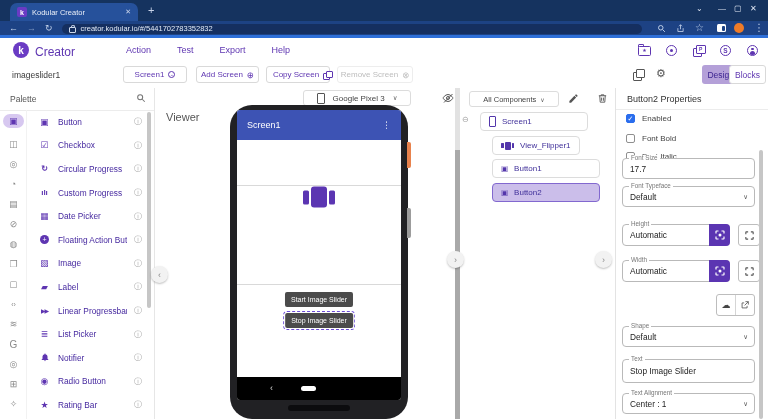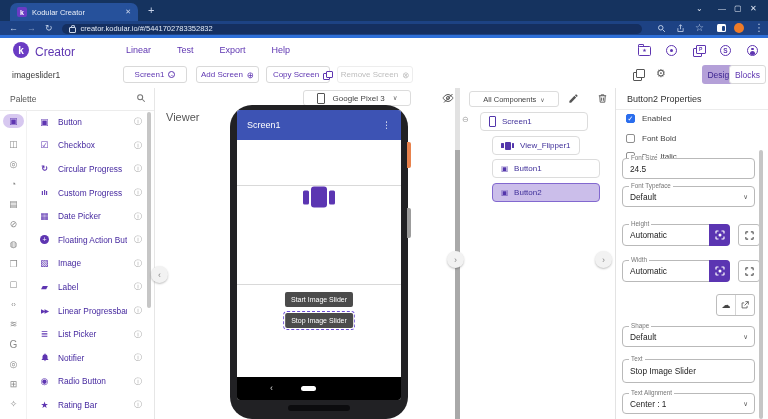--- a/index.html
+++ b/index.html
@@ -197,21 +197,21 @@
   <span class="navico" style="left:695px;top:23px;font-size:10px">☆</span>
   <span class="sidebarico"></span>
   <span class="avatar"></span>
   <span class="navico" style="left:754px;top:23px;font-size:10px">⋮</span>
   <div class="blueline"></div>
 
   <div class="apphdr"></div>
   <div class="logo">k</div>
   <span class="brand">Creator</span>
   <div class="menus">
-    <span>Linear</span>
+    <span>Action</span>
     <span>Test</span>
     <span>Export</span>
     <span>Help</span>
   </div>
   <div class="hico" style="left:638px">
     <span class="foldr">
         <span class="st">★</span>
       </span>
   </div>
   <div class="hico" style="left:665px">
@@ -454,21 +454,21 @@
       <span class="box"></span>
       <span>Font Bold</span>
     </div>
     <div class="chk" style="top:64px">
       <span class="box"></span>
       <span>Font Italic</span>
     </div>
 
     <div class="fld" style="left:6px;top:70px;width:133px;height:21px">
       <span class="flbl">Font Size</span>
-      <span class="fval">24.5</span>
+      <span class="fval">17.7</span>
     </div>
 
     <div class="fld" style="left:6px;top:98px;width:133px;height:21px">
       <span class="flbl">Font Typeface</span>
       <span class="fval">Default</span>
       <span class="fcar">∨</span>
     </div>
 
     <div class="fld" style="left:6px;top:136px;width:108px;height:22px">
       <span class="flbl">Height</span>

